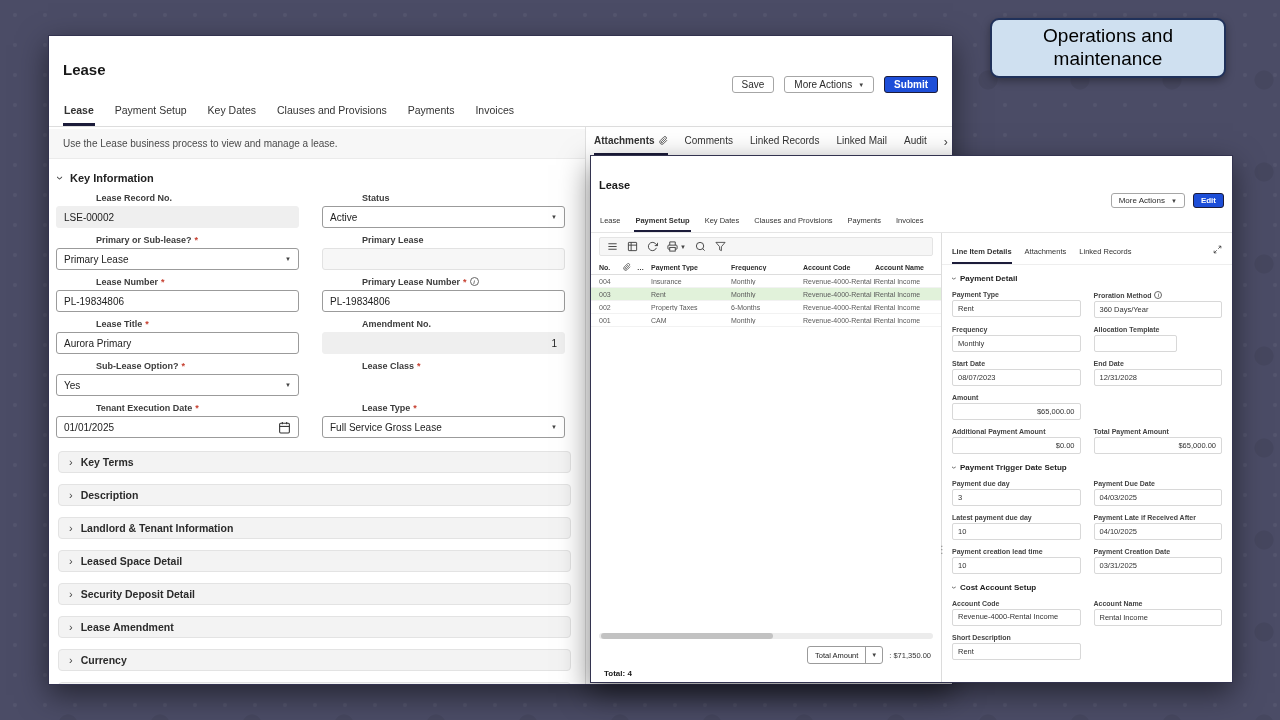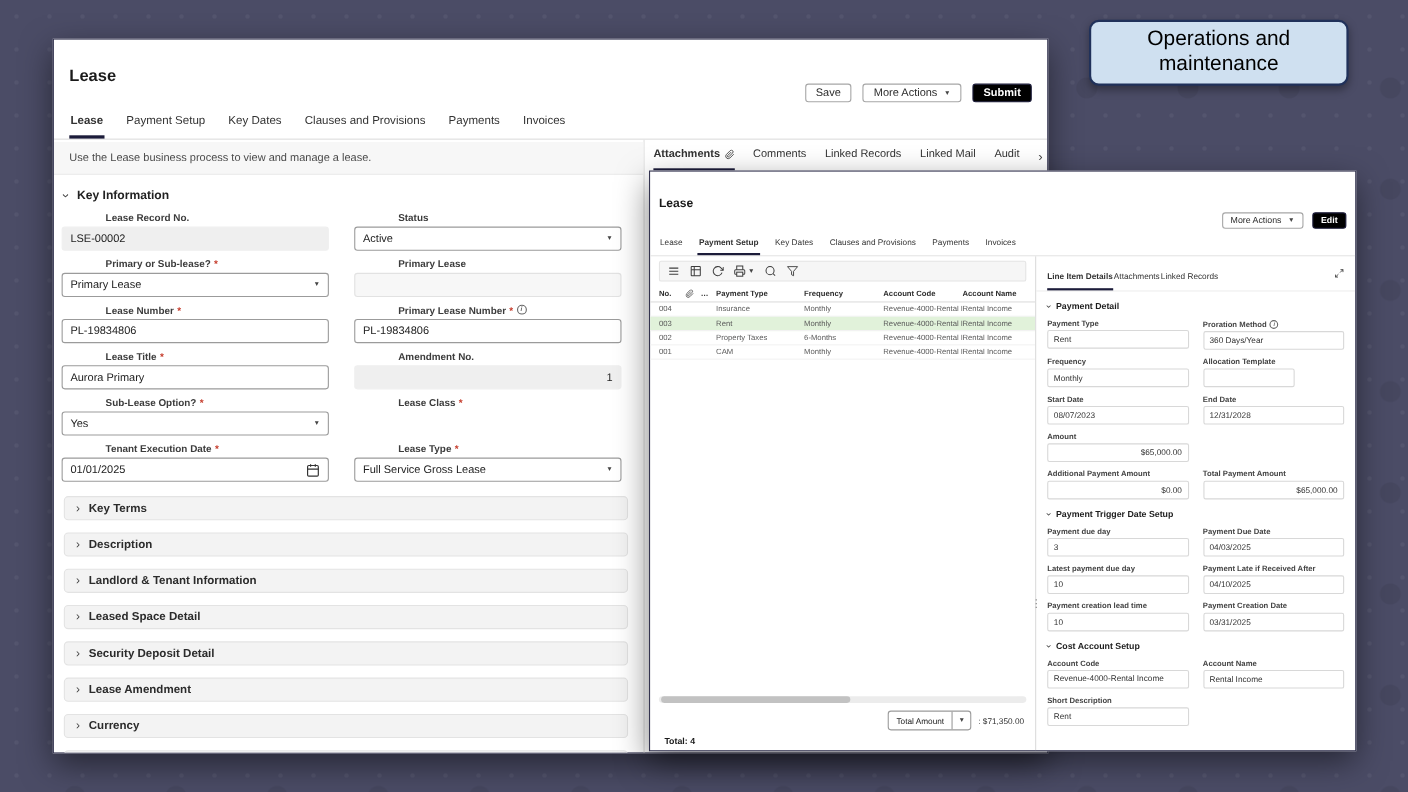--- a/index.html
+++ b/index.html
@@ -24,21 +24,21 @@
     background:#cfe0f0; border:2.5px solid #20315a; border-radius:9px;
     display:flex; align-items:center; justify-content:center; text-align:center;
     font-size:19px; color:#000; padding:5px 14px; line-height:1.2;
     box-shadow:0 3px 8px rgba(0,0,0,.35);
   }
 
   
   .btn { display:inline-flex; align-items:center; gap:6px; height:17px; font-size:10px; color:#2b2b2b;
          background:#fff; border:1px solid #a6a6a6; border-radius:3px; padding:0 9px; cursor:pointer;
          font-family:inherit; white-space:nowrap;margin-top:31px; }
-  .btn.dark { background:#000000; border-color:#1c1c3a; color:#fff; font-weight:bold; }
+  .btn.dark { background:#1d4ed8; border-color:#1c1c3a; color:#fff; font-weight:bold; }
   .caret { font-size:6px; color:#444; line-height:1; }
 
   
   .mw-header { display:flex; align-items:center; justify-content:space-between; padding:9px 14px 3px; }
   .mw-title { font-size:15px; font-weight:bold; color:#1a1a1a; }
   .mw-actions { display:flex; gap:10px; align-items:center; }
 
   .tabs-row { display:flex; gap:19px; padding:0 14px; border-bottom:1px solid #ddd; }
   .tab { font-size:10.5px; color:#333; padding:8px 1px 7px; border-bottom:3px solid transparent; cursor:pointer; white-space:nowrap; }
   .tab.active { font-weight:bold; border-bottom-color:#1c1c3a; }
@@ -108,21 +108,21 @@
   .g-filler { flex:1; }
   .hscroll { height:6px; background:#ececec; border-radius:3px; margin:0 8px 7px; position:relative; }
   .hscroll .thumb { position:absolute; left:2px; top:0; height:6px; width:172px; background:#c2c2c2; border-radius:3px; }
   .g-footer { display:flex; align-items:center; justify-content:flex-end; gap:6px; padding:0 10px; height:18px; }
   .agg-select { display:flex; align-items:center; height:18px; border:1px solid #9b9b9b; border-radius:3px; font-size:7.5px; color:#222; cursor:pointer; }
   .agg-select .txt { padding:0 7px; }
   .agg-select .caret-sec { border-left:1px solid #9b9b9b; padding:0 5px; height:100%; display:flex; align-items:center; }
   .agg-val { font-size:7.5px; color:#333; }
   .g-total { font-size:8px; font-weight:bold; color:#1a1a1a; margin:5px 0 4px 13px; }
 
-  .dp-tabs { display:flex; align-items:flex-end; gap:1px; padding:7px 10px 0; border-bottom:1px solid #eee; }
+  .dp-tabs { display:flex; align-items:flex-end; gap:13px; padding:7px 10px 0; border-bottom:1px solid #eee; }
   .dp-tab { font-size:7.5px; color:#333; padding-bottom:6px; border-bottom:2px solid transparent; cursor:pointer; white-space:nowrap; }
   .dp-tab.active { font-weight:bold; border-bottom-color:#1c1c3a; }
   .dp-right { margin-left:auto; padding-bottom:6px; }
   .dp-scroll { flex:1; overflow:hidden; padding:0 10px 10px; }
   .dp-sec-header { display:flex; align-items:center; gap:5px; margin:9px 0 8px; font-size:8px; font-weight:bold; color:#1e1e1e; cursor:pointer; }
   .dp-sec-header .chev { font-size:9px; }
   .dp-grid { display:grid; grid-template-columns:1fr 1fr; column-gap:13px; row-gap:8px; }
   .dfld label { display:flex; align-items:center; gap:3px; font-size:7px; font-weight:bold; color:#444; margin-bottom:2px; }
   .dfld .info-dot { width:8px; height:8px; font-size:5px; }
   .dbox { min-height:17px; border:1px solid #d8d8d8; border-radius:2px; background:#fff; font-size:7.5px; color:#333;

